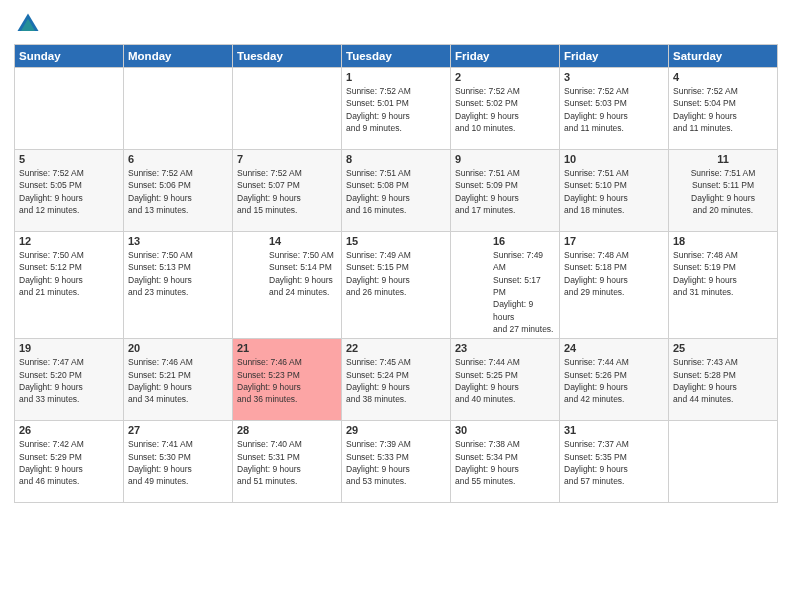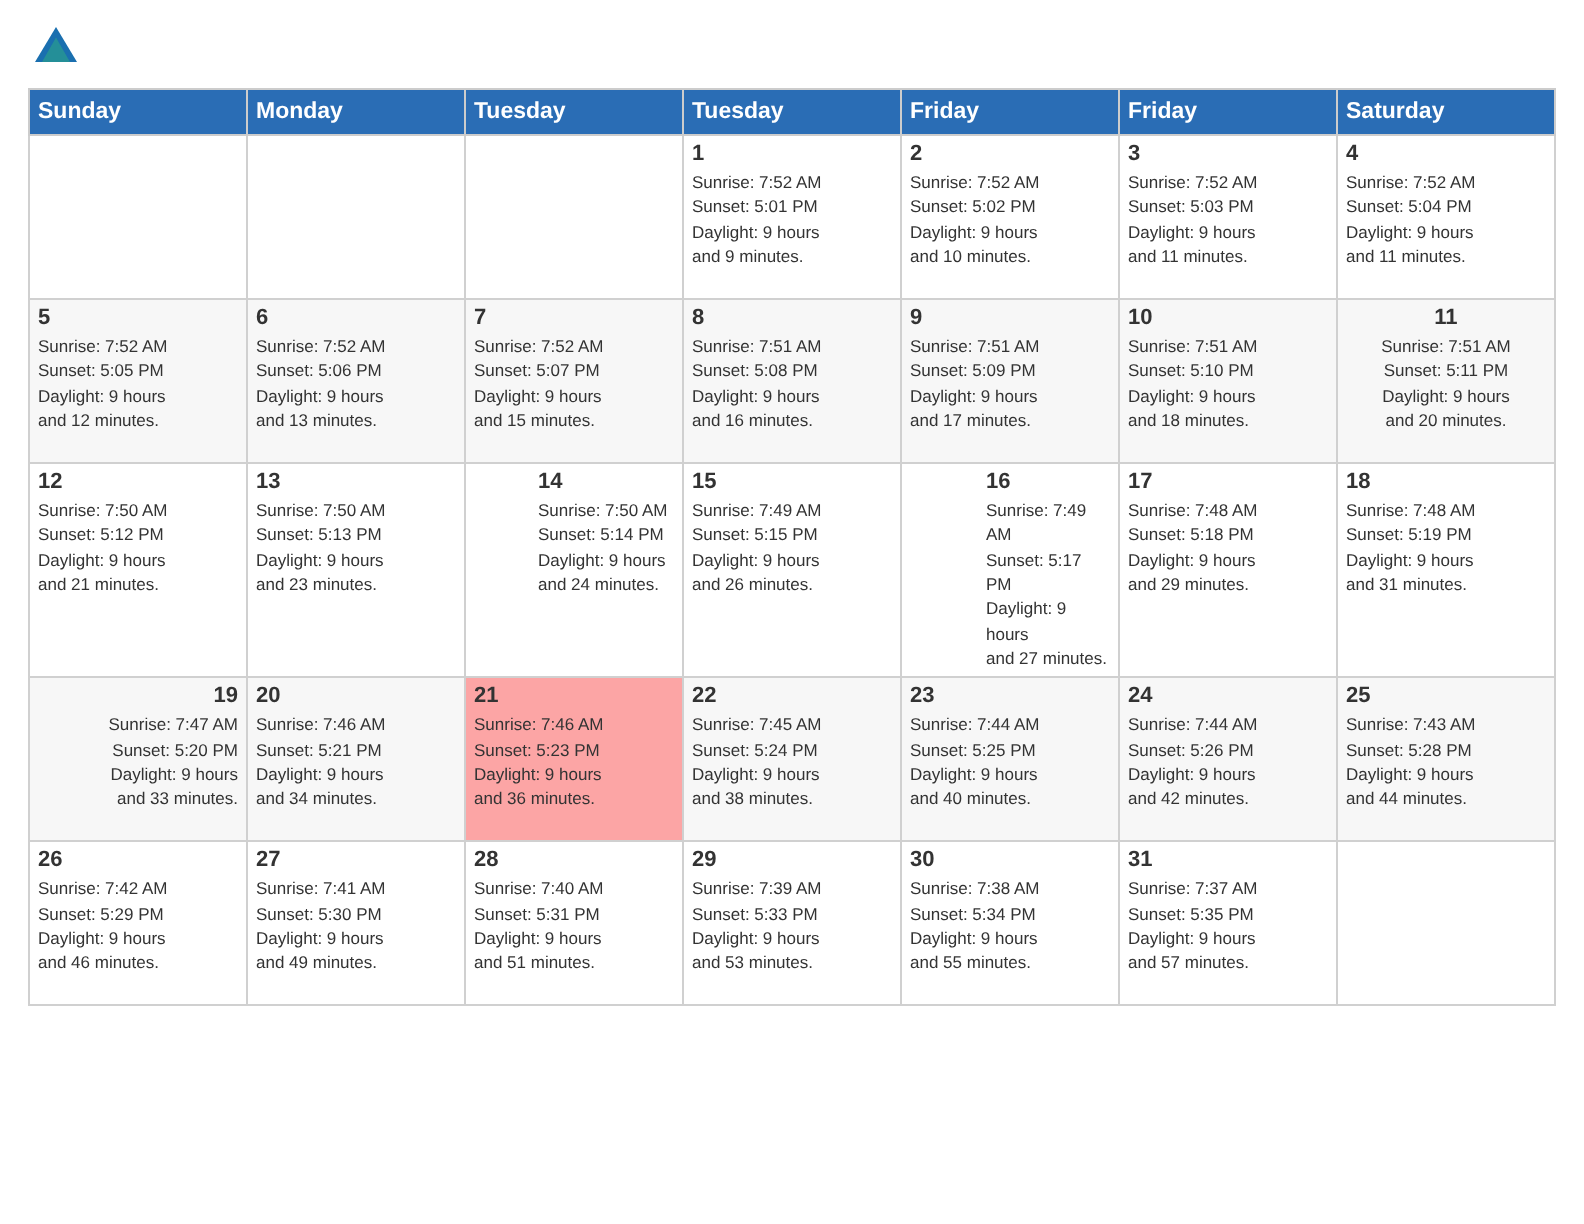--- a/index.html
+++ b/index.html
@@ -209,21 +209,21 @@
           <td style="background: rgb(255, 255, 255); margin-top: 12px;">
             <span class="day-num">17</span>
             <div class="cell-text">Sunrise: 7:48 AM<br>Sunset: 5:18 PM<br>Daylight: 9 hours<br>and 29 minutes.</div>
           </td>
           <td style="background: rgb(255, 255, 255);">
             <span class="day-num">18</span>
             <div class="cell-text">Sunrise: 7:48 AM<br>Sunset: 5:19 PM<br>Daylight: 9 hours<br>and 31 minutes.</div>
           </td>
         </tr>
         <tr>
-          <td style="background: rgb(247, 247, 247); text-align: right;">
+          <td style="background: rgb(247, 247, 247);">
             <span class="day-num">19</span>
             <div class="cell-text">Sunrise: 7:47 AM<br>Sunset: 5:20 PM<br>Daylight: 9 hours<br>and 33 minutes.</div>
           </td>
           <td style="background: rgb(247, 247, 247);">
             <span class="day-num">20</span>
             <div class="cell-text">Sunrise: 7:46 AM<br>Sunset: 5:21 PM<br>Daylight: 9 hours<br>and 34 minutes.</div>
           </td>
           <td style="background: #fca5a5;">
             <span class="day-num">21</span>
             <div class="cell-text">Sunrise: 7:46 AM<br>Sunset: 5:23 PM<br>Daylight: 9 hours<br>and 36 minutes.</div>

